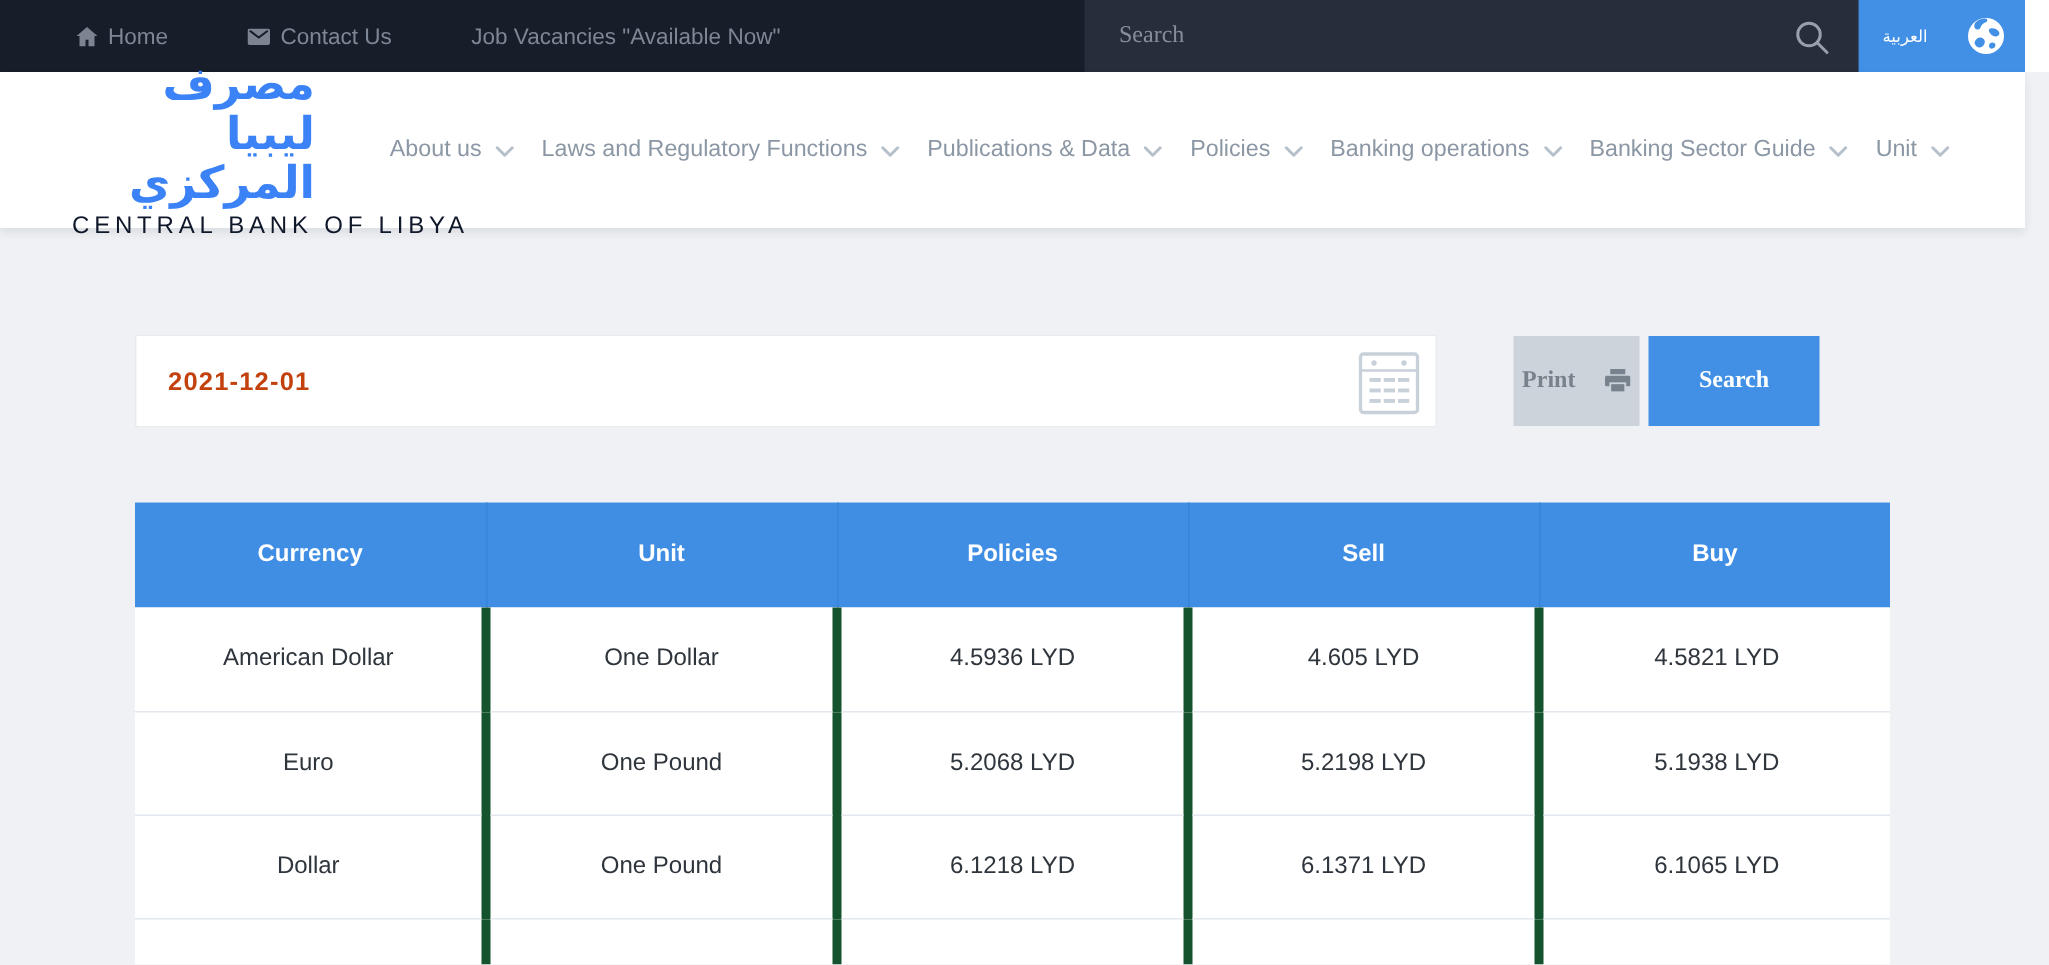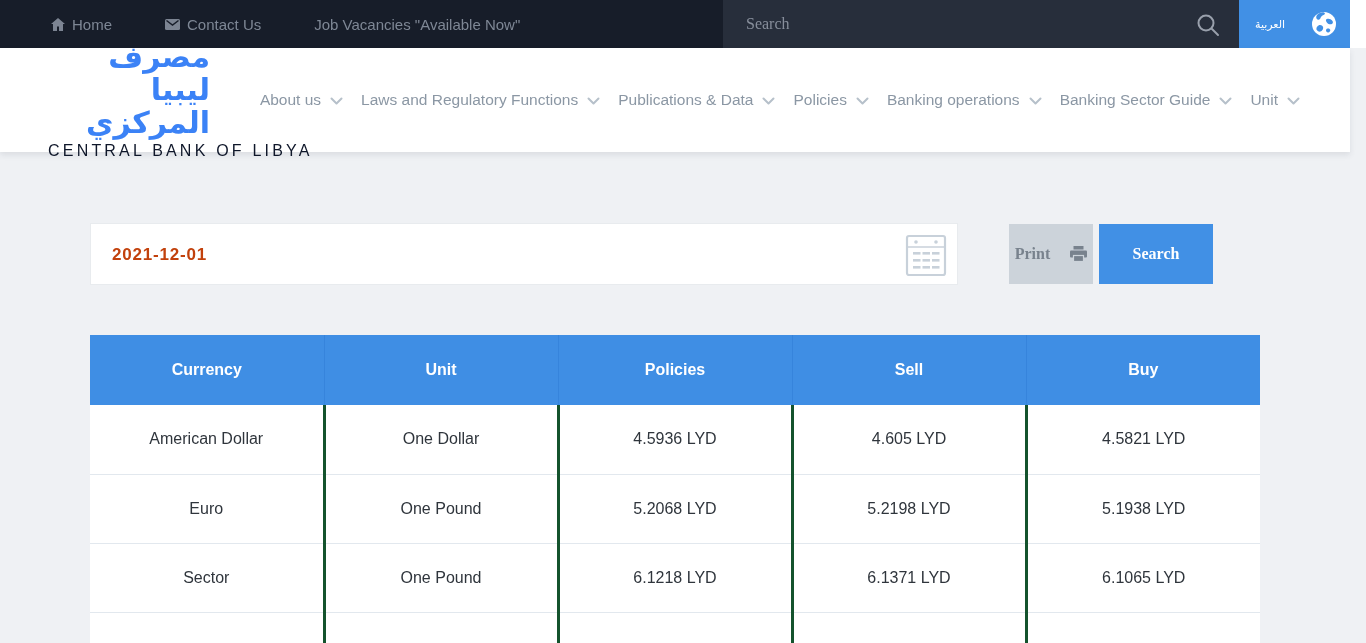--- a/index.html
+++ b/index.html
@@ -179,21 +179,21 @@
     text-align: center;
     border-right: 1px solid #3684dc;
   }
   table.rates th:last-child { border-right: none; }
   table.rates td {
     height: 69px;
     text-align: center;
     font-size: 16px;
     color: #2f353c;
     background: #ffffff;
-    border-right: 3px solid #14532d;
+    border-right: 6px solid #14532d;
     border-bottom: 1px solid #e2e8ee;
   }
   table.rates td:last-child { border-right: none; }
 </style>
 </head>
 <body>
 
 <div class="page">
 
   <div class="topbar">
@@ -349,21 +349,21 @@
           <td>4.5821 LYD</td>
         </tr>
         <tr>
           <td>Euro</td>
           <td>One Pound</td>
           <td>5.2068 LYD</td>
           <td>5.2198 LYD</td>
           <td>5.1938 LYD</td>
         </tr>
         <tr>
-          <td>Sector</td>
+          <td>Dollar</td>
           <td>One Pound</td>
           <td>6.1218 LYD</td>
           <td>6.1371 LYD</td>
           <td>6.1065 LYD</td>
         </tr>
         <tr>
           <td></td>
           <td></td>
           <td></td>
           <td></td>

